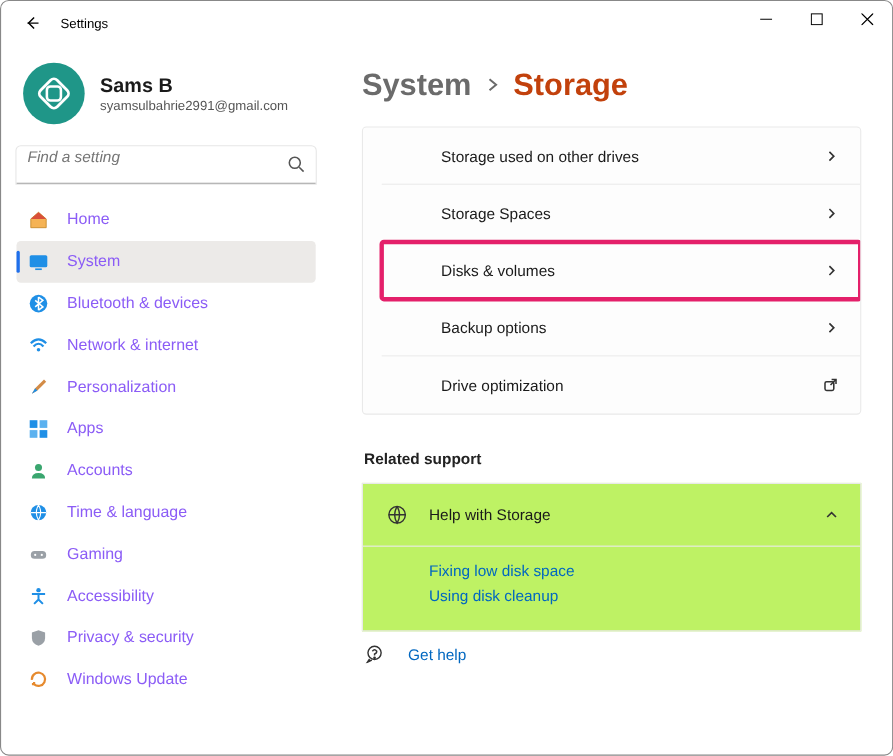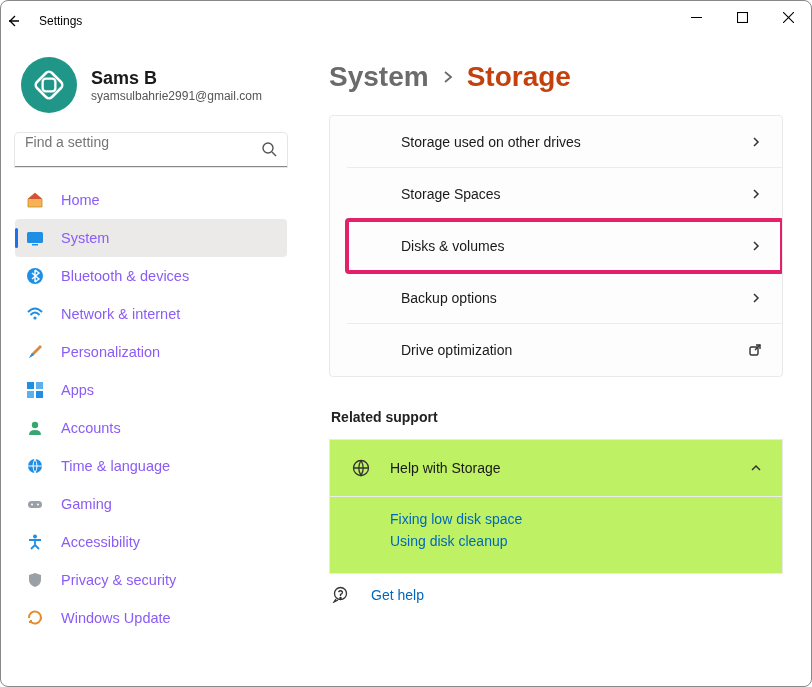--- a/index.html
+++ b/index.html
@@ -12,20 +12,21 @@
     height: 687px;
     overflow: hidden;
     border: 1px solid #888;
     border-radius: 8px;
     position: relative;
   }
   .titlebar {
     height: 40px;
     display: flex;
     align-items: center;
+    padding-left: 16px;
   }
   .titlebar .back { width: 24px; display:flex; align-items:center; justify-content:center; cursor:pointer; }
   .titlebar .title { font-size: 12px; margin-left: 14px; color:#000; }
   .win-controls {
     position: absolute; top:0; right:0; display:flex;
   }
   .win-btn { width:46px; height:32px; display:flex; align-items:center; justify-content:center; cursor:pointer; }
   .content { display:flex; height: calc(100% - 40px); }
   .sidebar { width: 300px; padding: 10px 14px 20px 14px; overflow-y:auto; }
   .profile { display:flex; align-items:center; padding: 6px 6px 14px 6px;}
@@ -40,20 +41,21 @@
   .profile-name { font-weight:600; font-size:18px; }
   .profile-email { font-size:12px; color:#555; }
   .search {
     position:relative; margin-top:6px; margin-bottom:14px;
   }
   .search input {
     width:100%; height:34px; border:none; border-bottom:1px solid #888;
     background:#fff; padding: 0 34px 16px 10px; font-size:14px; outline:none;
     border-radius:4px 4px 0 0;
     box-shadow: 0 0 0 1px #e6e6e6;
+    font-style: italic;
   }
   .search .sicon { position:absolute; right:10px; top:8px; color:#555; }
   .nav { list-style:none; }
   .nav li {
     display:flex; align-items:center; height:38px; padding:0 10px;
     border-radius:4px; cursor:pointer; font-size:14.5px; color:#8b5cf6;
   }
   .nav li .nicon { width:20px; height:20px; margin-right:16px; display:flex; align-items:center; justify-content:center; }
   .nav li.active { background:#eceae8; position:relative; }
   .nav li.active::before {

